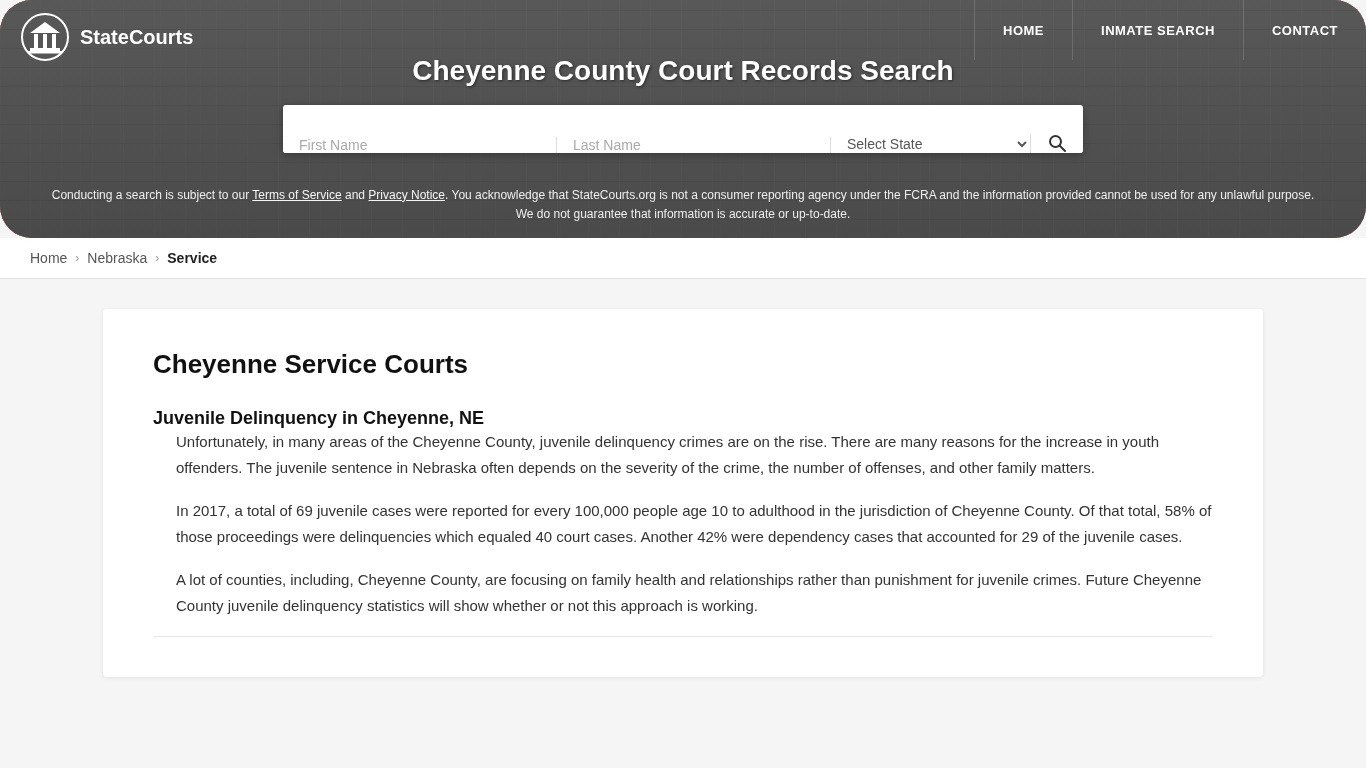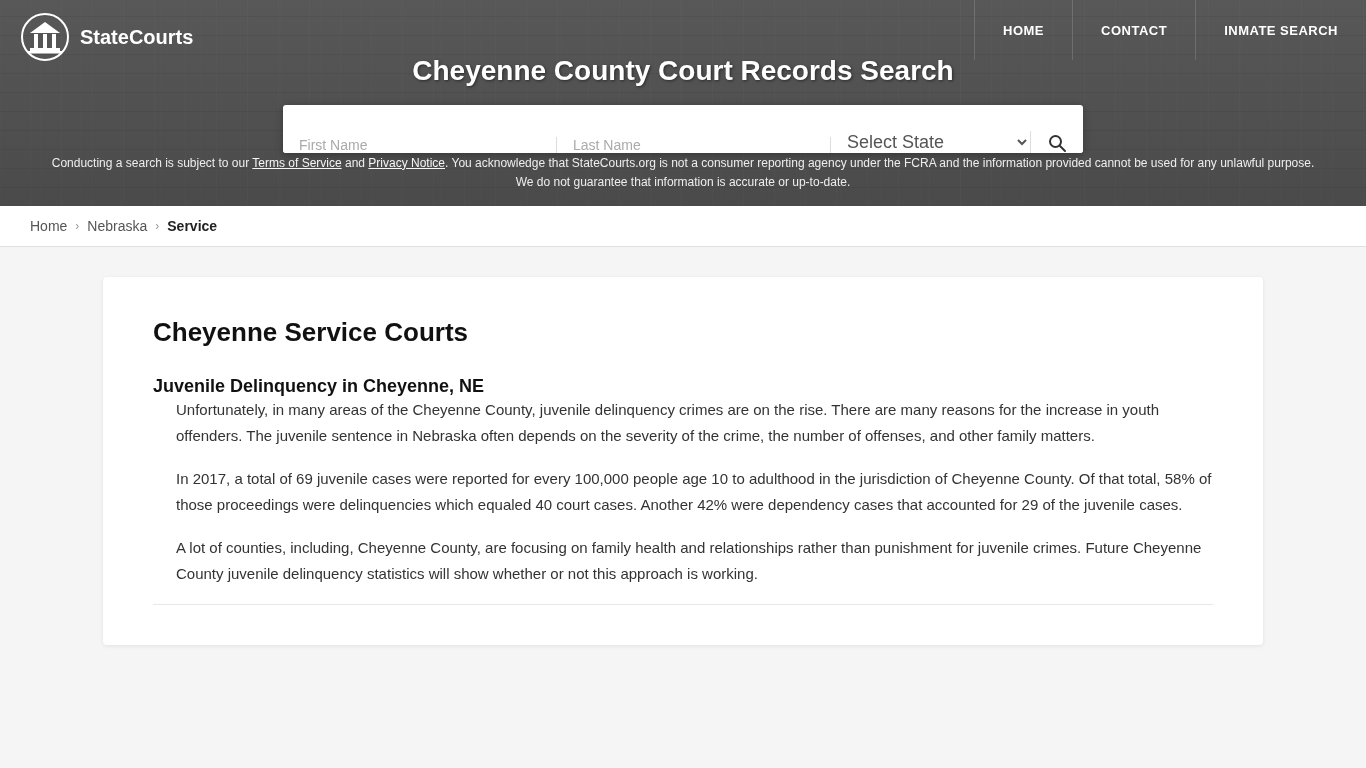--- a/index.html
+++ b/index.html
@@ -2,23 +2,24 @@
 <html><head>
   <meta charset="utf-8">
   <style>
     * { margin: 0; padding: 0; box-sizing: border-box; }
     body { font-family: Arial, sans-serif; font-size: 15px; color: #333; background: #f5f5f5; }
 
     
     .header {
       position: relative;
       width: 100%;
-      height: 206px;
+      height: 238px;
       background: #ef4444;
       overflow: hidden;
+      border-radius: 32px;
     }
     .header-bg {
       position: absolute;
       inset: 0;
       background: linear-gradient(rgba(80,80,80,0.7), rgba(60,60,60,0.7)),
         repeating-linear-gradient(
           90deg,
           rgba(255,255,255,0.03) 0px, rgba(255,255,255,0.03) 1px,
           transparent 1px, transparent 40px
         );
@@ -124,21 +125,21 @@
       font-size: 14px;
       color: #999;
       border-right: 1px solid #ddd;
     }
     .search-input::placeholder { color: #aaa; }
     .search-select {
       width: 200px;
       border: none;
       outline: none;
       padding: 0 12px;
-      font-size: 18px;
+      font-size: 14px;
       color: #555;
       background: #fff;
       border-right: 1px solid #ddd;
       cursor: pointer;
       appearance: auto;
     }
     .search-btn {
       width: 52px;
       background: #fff;
       border: none;
@@ -242,22 +243,22 @@
       <polygon points="10,21 25,10 40,21" fill="white"></polygon>
 
       <rect x="10" y="36" width="30" height="3" fill="white"></rect>
       <rect x="8" y="39" width="34" height="2.5" fill="white"></rect>
     </svg>
     <span class="logo-text">StateCourts</span>
   </div>
 
   <nav class="nav">
     <a class="nav-item">HOME</a>
+    <a class="nav-item">INMATE SEARCH</a>
     <a class="nav-item">CONTACT</a>
-    <a class="nav-item">INMATE SEARCH</a>
   </nav>
 
   <div class="header-title">Cheyenne County Court Records Search</div>
 
   <div class="search-bar">
     <input class="search-input" type="text" placeholder="First Name" style="">
     <input class="search-input" type="text" placeholder="Last Name" style="">
     <select class="search-select">
     <option value="Select State">Select State</option><option value="Alabama">Alabama</option><option value="Alaska">Alaska</option><option value="Arizona">Arizona</option><option value="Arkansas">Arkansas</option><option value="California">California</option><option value="Colorado">Colorado</option><option value="Connecticut">Connecticut</option><option value="Delaware">Delaware</option><option value="Florida">Florida</option><option value="Georgia">Georgia</option><option value="Hawaii">Hawaii</option><option value="Idaho">Idaho</option><option value="Illinois">Illinois</option><option value="Indiana">Indiana</option><option value="Iowa">Iowa</option><option value="Kansas">Kansas</option><option value="Kentucky">Kentucky</option><option value="Louisiana">Louisiana</option><option value="Maine">Maine</option><option value="Maryland">Maryland</option><option value="Massachusetts">Massachusetts</option><option value="Michigan">Michigan</option><option value="Minnesota">Minnesota</option><option value="Mississippi">Mississippi</option><option value="Missouri">Missouri</option><option value="Montana">Montana</option><option value="Nebraska">Nebraska</option><option value="Nevada">Nevada</option><option value="New Hampshire">New Hampshire</option><option value="New Jersey">New Jersey</option><option value="New Mexico">New Mexico</option><option value="New York">New York</option><option value="North Carolina">North Carolina</option><option value="North Dakota">North Dakota</option><option value="Ohio">Ohio</option><option value="Oklahoma">Oklahoma</option><option value="Oregon">Oregon</option><option value="Pennsylvania">Pennsylvania</option><option value="Rhode Island">Rhode Island</option><option value="South Carolina">South Carolina</option><option value="South Dakota">South Dakota</option><option value="Tennessee">Tennessee</option><option value="Texas">Texas</option><option value="Utah">Utah</option><option value="Vermont">Vermont</option><option value="Virginia">Virginia</option><option value="Washington">Washington</option><option value="West Virginia">West Virginia</option><option value="Wisconsin">Wisconsin</option><option value="Wyoming">Wyoming</option></select>
     <button class="search-btn">

